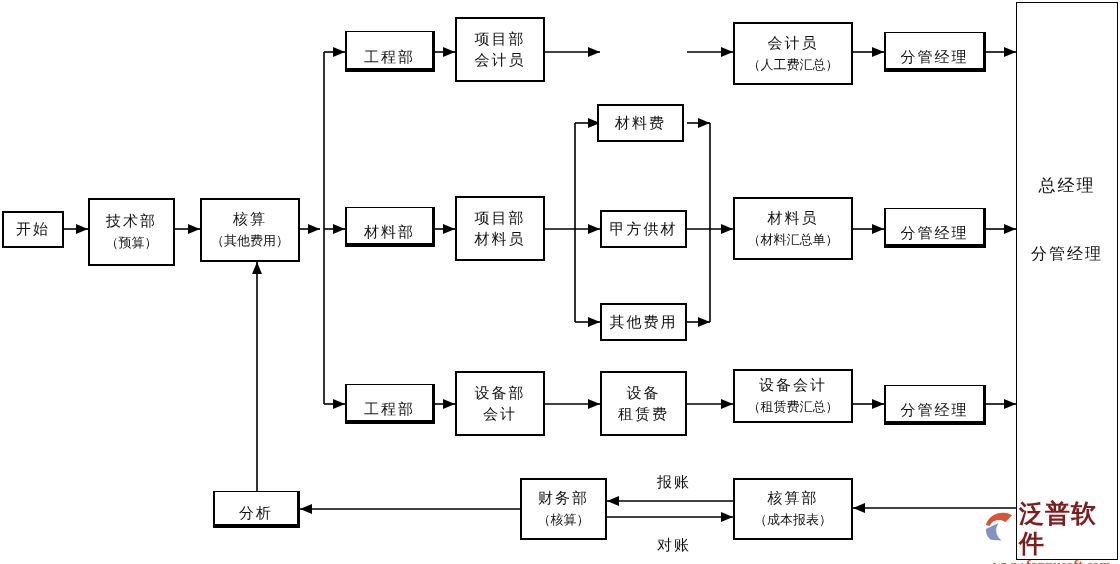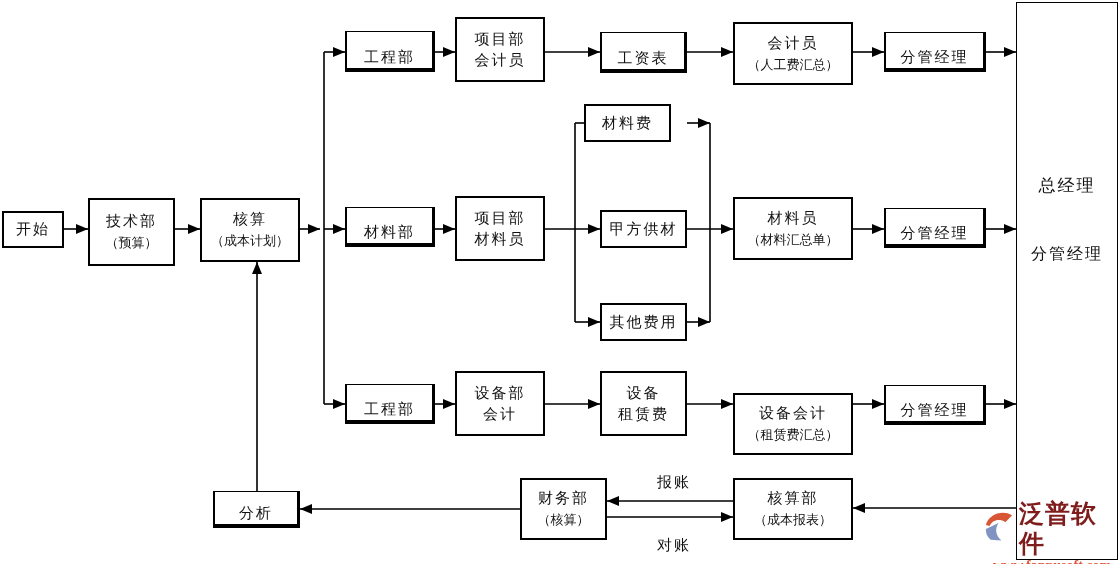--- a/index.html
+++ b/index.html
@@ -82,55 +82,52 @@
     <span class="l1">开始</span>
   </div>
 
   <div class="node" style="left:88px;top:198px;width:87px;height:68px">
     <span class="l1">技术部</span>
     <span class="l2">（预算）</span>
   </div>
 
   <div class="node" style="left:200px;top:198px;width:100px;height:64px">
     <span class="l1">核算</span>
-    <span class="l2">（成本计划）</span>
+    <span class="l2">（其他费用）</span>
   </div>
 
   <div class="node sh" style="left:345px;top:31px;width:90px;height:41px">
     <span class="l1">工程部</span>
   </div>
 
   <div class="node" style="left:455px;top:17px;width:90px;height:65px">
     <span class="l1">项目部</span>
     <span class="l1">会计员</span>
   </div>
 
-  <div class="node sh" style="left:600px;top:32px;width:87px;height:41px">
-    <span class="l1">工资表</span>
-  </div>
 
   <div class="node" style="left:733px;top:22px;width:120px;height:63px">
     <span class="l1">会计员</span>
     <span class="l2">（人工费汇总）</span>
   </div>
 
   <div class="node sh" style="left:884px;top:32px;width:102px;height:40px">
     <span class="l1">分管经理</span>
   </div>
 
   <div class="node sh" style="left:345px;top:207px;width:90px;height:40px">
     <span class="l1">材料部</span>
   </div>
 
   <div class="node" style="left:455px;top:196px;width:90px;height:65px">
     <span class="l1">项目部</span>
     <span class="l1">材料员</span>
   </div>
 
-  <div class="node" style="left:584px;top:104px;width:87px;height:38px">
+  <div class="node" style="left:597px;top:104px;width:87px;height:38px">
     <span class="l1">材料费</span>
   </div>
 
   <div class="node" style="left:600px;top:210px;width:87px;height:38px">
     <span class="l1">甲方供材</span>
   </div>
 
   <div class="node" style="left:600px;top:303px;width:87px;height:38px">
     <span class="l1">其他费用</span>
   </div>
@@ -151,21 +148,21 @@
   <div class="node" style="left:455px;top:371px;width:90px;height:65px">
     <span class="l1">设备部</span>
     <span class="l1">会计</span>
   </div>
 
   <div class="node" style="left:600px;top:371px;width:87px;height:65px">
     <span class="l1">设备</span>
     <span class="l1">租赁费</span>
   </div>
 
-  <div class="node" style="left:733px;top:393px;width:120px;height:62px">
+  <div class="node" style="left:733px;top:369px;width:120px;height:54px">
     <span class="l1">设备会计</span>
     <span class="l2">（租赁费汇总）</span>
   </div>
 
   <div class="node sh" style="left:884px;top:385px;width:102px;height:40px">
     <span class="l1">分管经理</span>
   </div>
 
   <div class="node sh" style="left:213px;top:491px;width:87px;height:37px">
     <span class="l1">分析</span>

